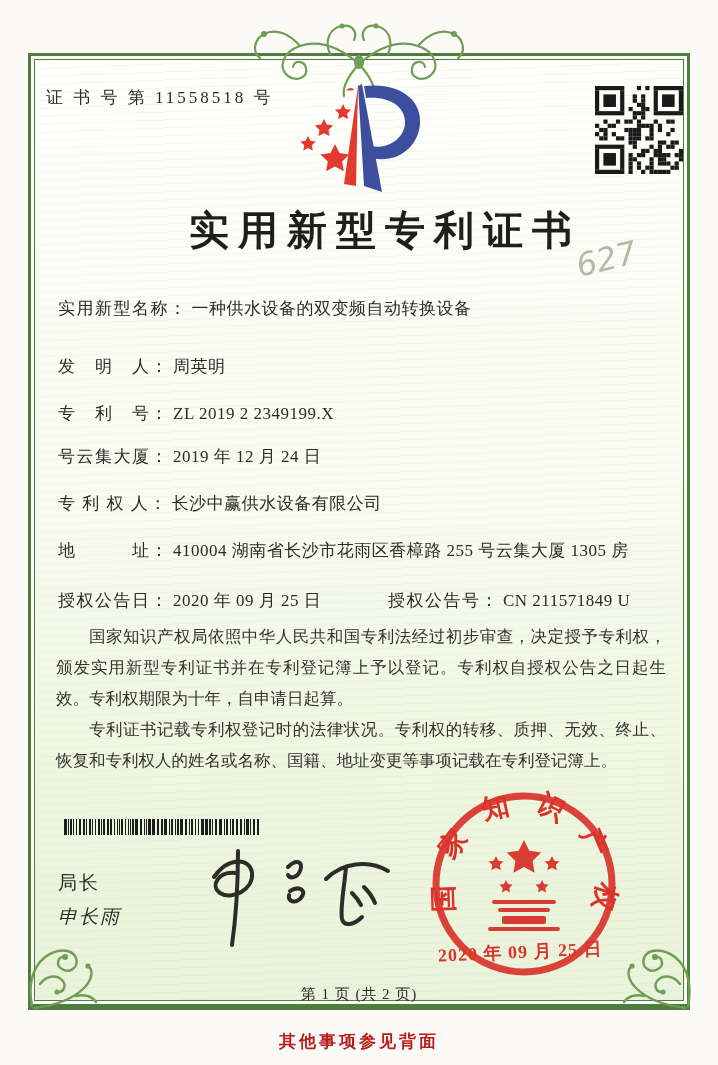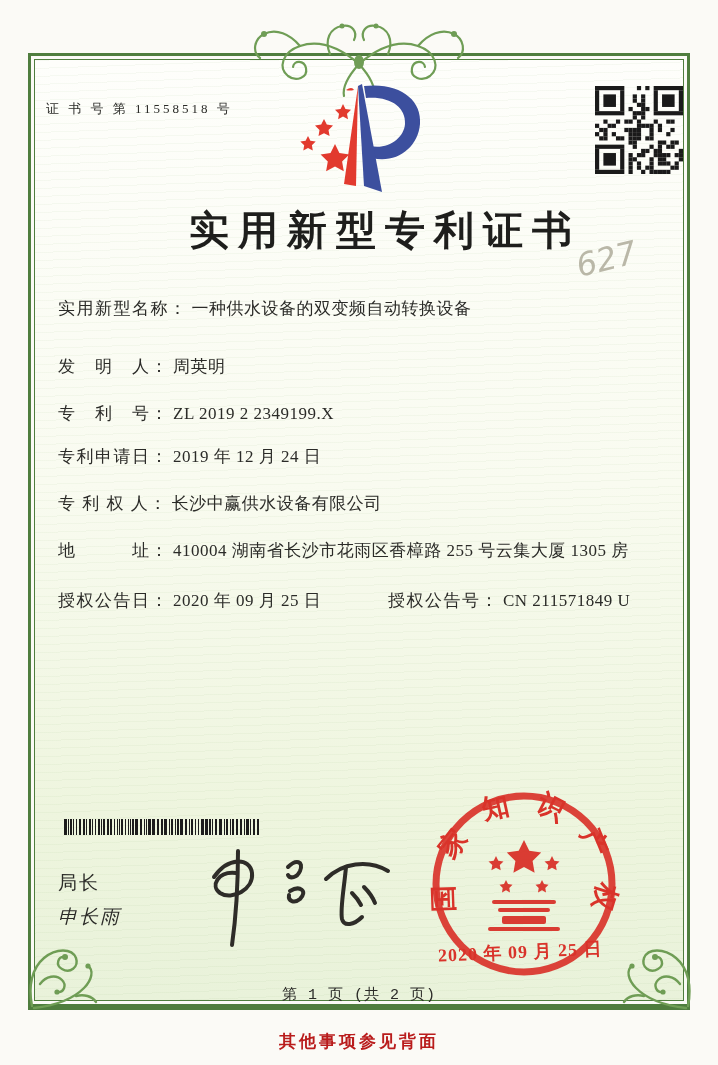--- a/index.html
+++ b/index.html
@@ -33,21 +33,21 @@
   }
   .frame-inner{
     position:absolute;left:3px;top:3px;right:3px;bottom:3px;
     border:1px solid var(--frame_green);
     background:
       repeating-linear-gradient(178deg, rgba(120,165,95,0.06) 0 1px, rgba(255,255,255,0) 1px 8px),
       linear-gradient(180deg,#fefefb 0%,#f9fbf0 45%,#eef5de 80%,var(--tint_green) 100%);
   }
   .cert-no{
     position:absolute;left:46px;top:86px;
-    font-size:13px;letter-spacing:3px;color:var(--text_dark);margin-top:14px;
+    font-size:17px;letter-spacing:3px;color:var(--text_dark);
   }
   .logo{position:absolute;left:288px;top:80px;}
   .qr{position:absolute;left:593px;top:86px;}
   .title{
     position:absolute;left:0;top:203px;width:100%;
     text-align:center;font-size:40px;font-weight:bold;
     letter-spacing:9px;color:#1e1e1c;padding-left:26px;
   }
   .pencil{
     position:absolute;left:576px;top:240px;
@@ -74,21 +74,21 @@
   .signer-name{position:absolute;left:58px;top:904px;font-size:19px;color:var(--text_dark);letter-spacing:2px;font-family:"Liberation Sans",sans-serif;font-style:italic;}
   .signature{position:absolute;left:192px;top:845px;}
   .seal{position:absolute;left:428px;top:788px;}
   .seal-date{
     position:absolute;left:438px;top:940px;
     color:var(--seal_red);font-size:18px;letter-spacing:1px;
     transform:rotate(-2.5deg);font-weight:bold;white-space:nowrap;
   }
   .page-note{
     position:absolute;left:0;top:985px;width:100%;text-align:center;
-    font-size:15px;color:var(--text_dark);letter-spacing:1px;font-family:Liberation Mono, monospace;
+    font-size:15px;color:var(--text_dark);letter-spacing:1px;
   }
   .back-note{
     position:absolute;left:0;top:1030px;width:100%;text-align:center;
     font-size:17px;color:#b91c1c;letter-spacing:3px;font-weight:bold;
   }
   .ornament-top{position:absolute;left:238px;top:16px;}
   .corner-bl{position:absolute;left:24px;top:936px;}
   .corner-br{position:absolute;left:622px;top:936px;transform:scaleX(-1);}
 </style>
 </head>
@@ -310,35 +310,39 @@
   <div class="field" style="top:355px">
     <span class="lbl">发　明　人：</span><span class="val">周英明</span>
   </div>
   <div class="field" style="top:297px">
     <span class="lbl">实用新型名称：</span><span class="val">一种供水设备的双变频自动转换设备</span>
   </div>
   <div class="field" style="top:402px">
     <span class="lbl">专　利　号：</span><span class="val">ZL 2019 2 2349199.X</span>
   </div>
   <div class="field" style="top:445px">
-    <span class="lbl">专利申请日：</span><span class="val">2019 年 12 月 24 日</span>
+    <span class="lbl">号云集大厦：</span><span class="val">2019 年 12 月 24 日</span>
   </div>
   <div class="field" style="top:492px">
     <span class="lbl">专 利 权 人：</span><span class="val">长沙中赢供水设备有限公司</span>
   </div>
   <div class="field" style="top:539px">
     <span class="lbl">地　　　址：</span><span class="val">410004 湖南省长沙市花雨区香樟路 255 号云集大厦 1305 房</span>
   </div>
   <div class="field" style="top:589px">
     <span class="lbl">授权公告日：</span><span class="val">2020 年 09 月 25 日</span>
     <span class="grant-col2">
       <span class="lbl">授权公告号：</span><span class="val">CN 211571849 U</span>
     </span>
   </div>
 
+  <div class="paragraphs">
+    <p>国家知识产权局依照中华人民共和国专利法经过初步审查，决定授予专利权，颁发实用新型专利证书并在专利登记簿上予以登记。专利权自授权公告之日起生效。专利权期限为十年，自申请日起算。</p>
+    <p>专利证书记载专利权登记时的法律状况。专利权的转移、质押、无效、终止、恢复和专利权人的姓名或名称、国籍、地址变更等事项记载在专利登记簿上。</p>
+  </div>
 
   <div class="barcode">
     <svg id="barcode-svg" width="198" height="16" viewBox="0 0 198 16">
         <rect x="0" y="0" width="3" height="16" fill="#1c1c1c"></rect>
         <rect x="4" y="0" width="1" height="16" fill="#1c1c1c"></rect>
         <rect x="6" y="0" width="2" height="16" fill="#1c1c1c"></rect>
         <rect x="9" y="0" width="1" height="16" fill="#1c1c1c"></rect>
         <rect x="12" y="0" width="1" height="16" fill="#1c1c1c"></rect>
         <rect x="15" y="0" width="2" height="16" fill="#1c1c1c"></rect>
         <rect x="19" y="0" width="2" height="16" fill="#1c1c1c"></rect>

